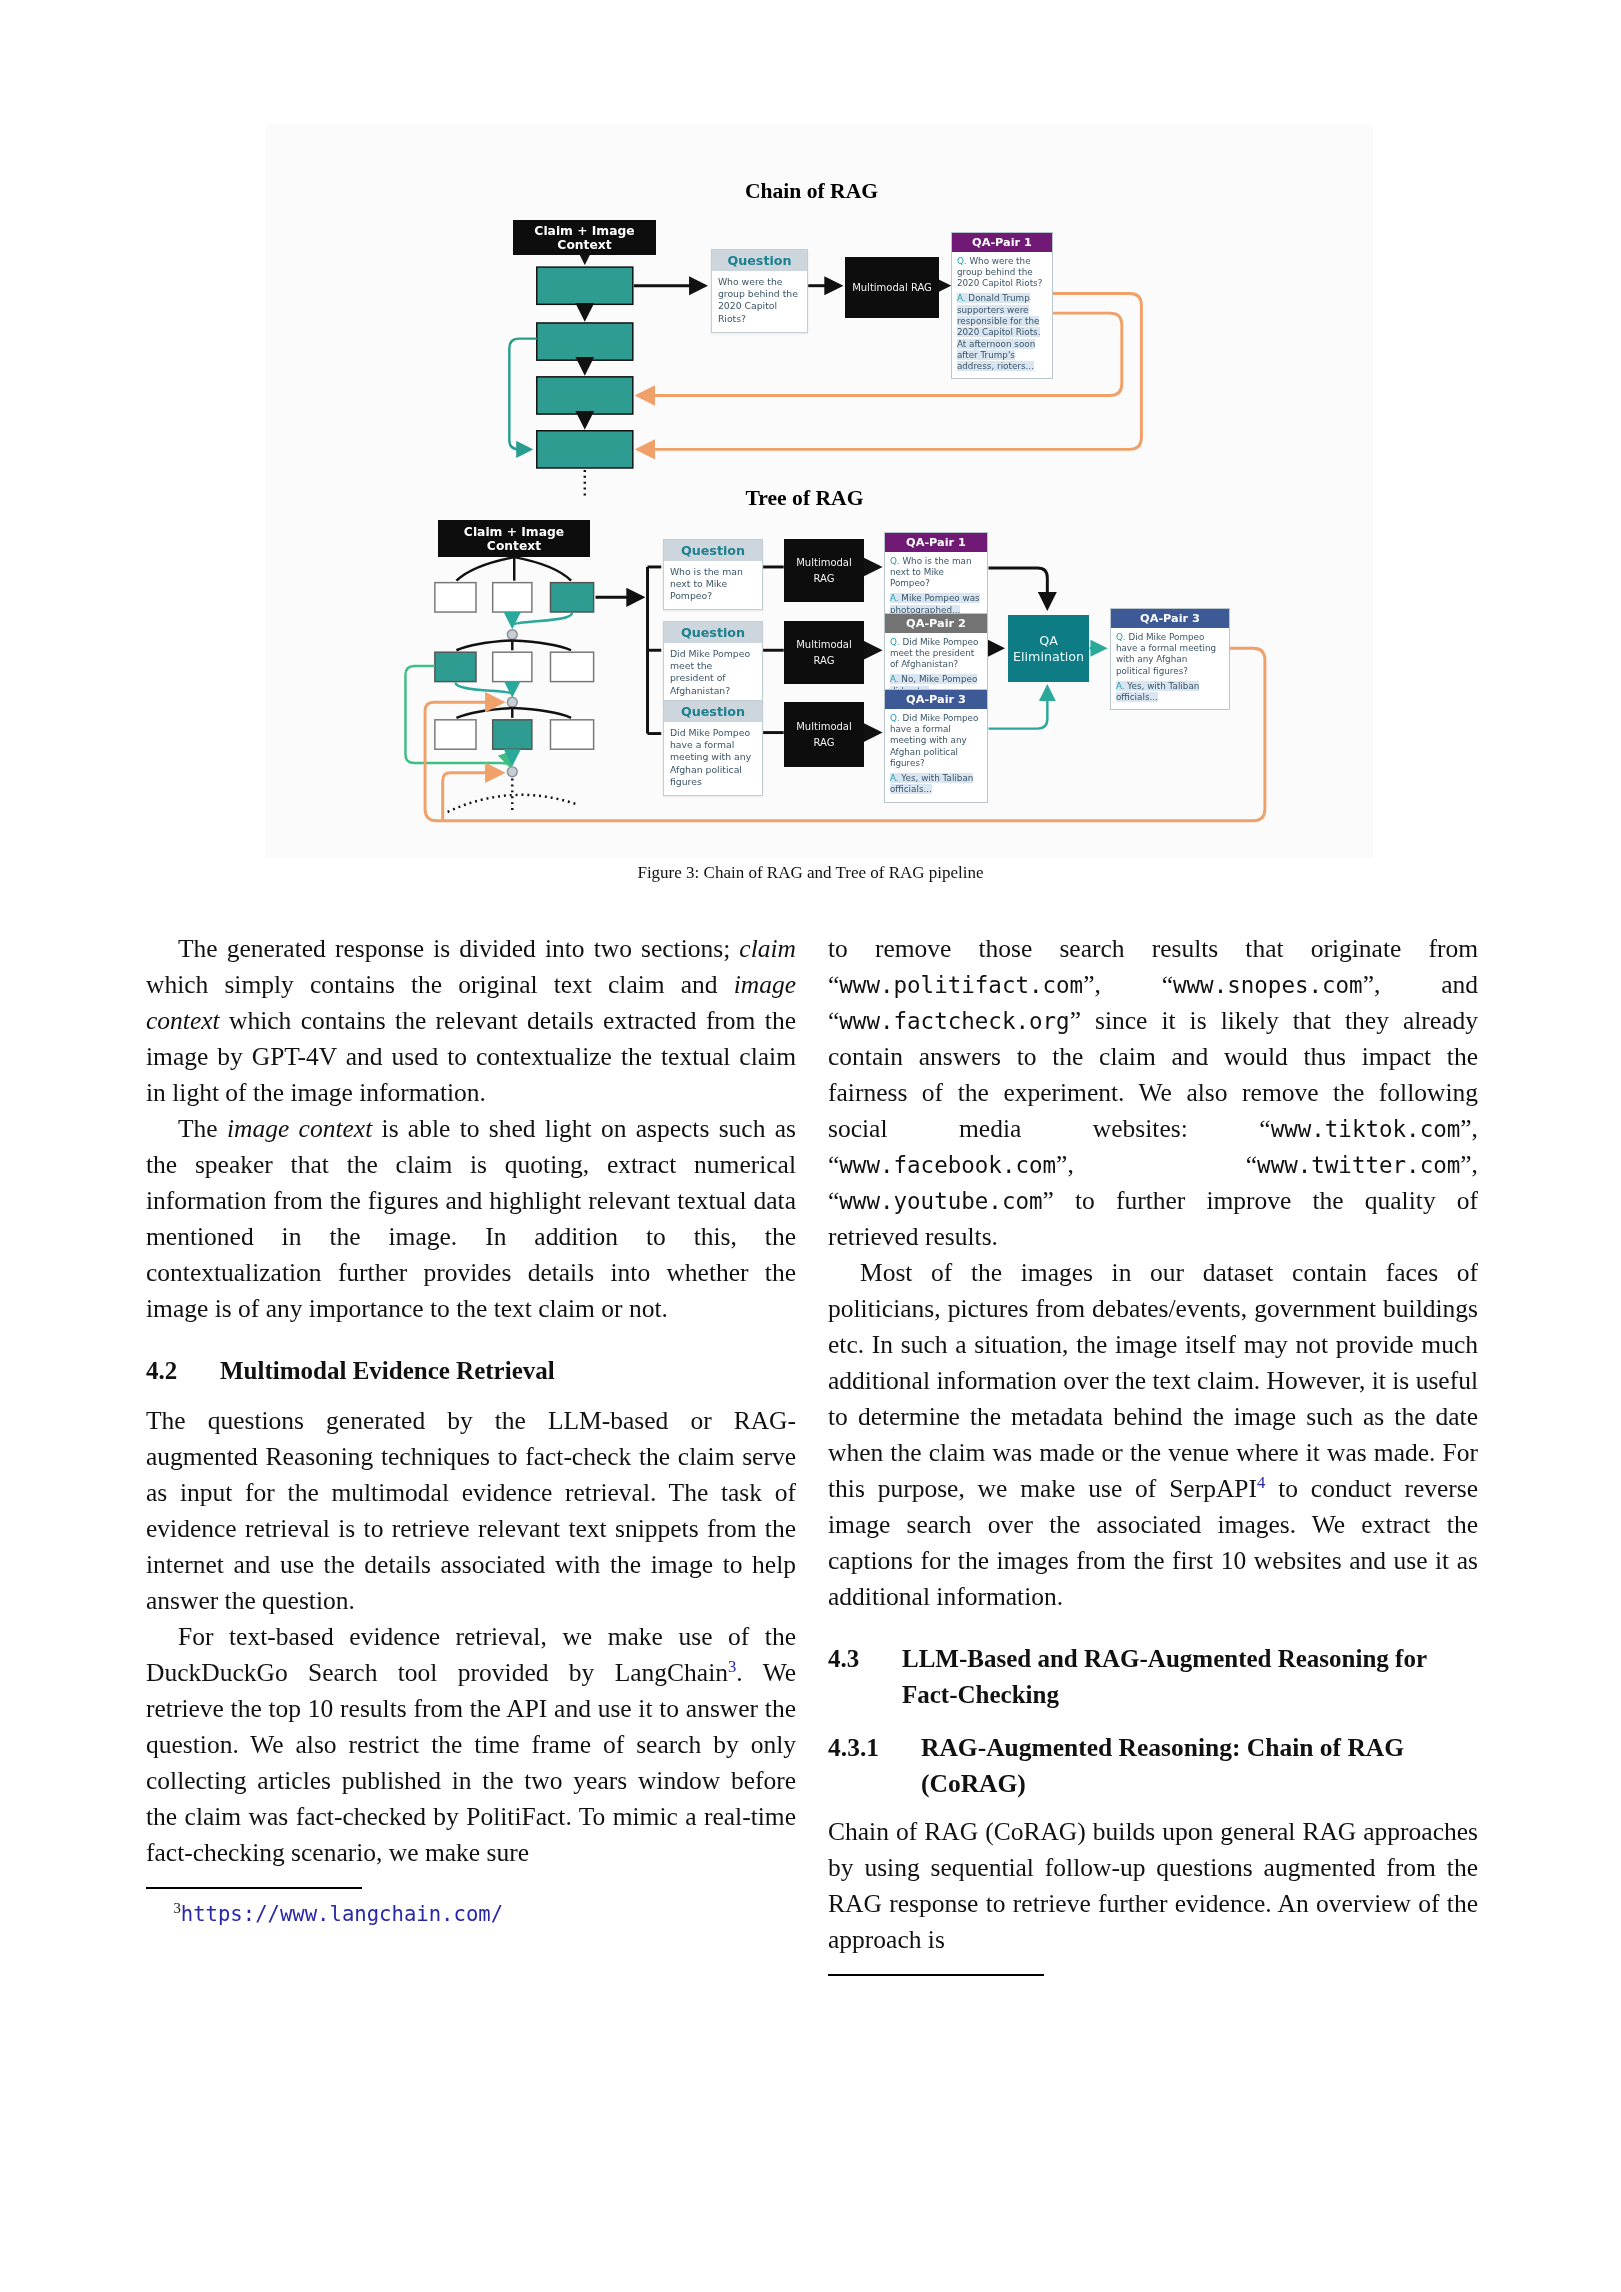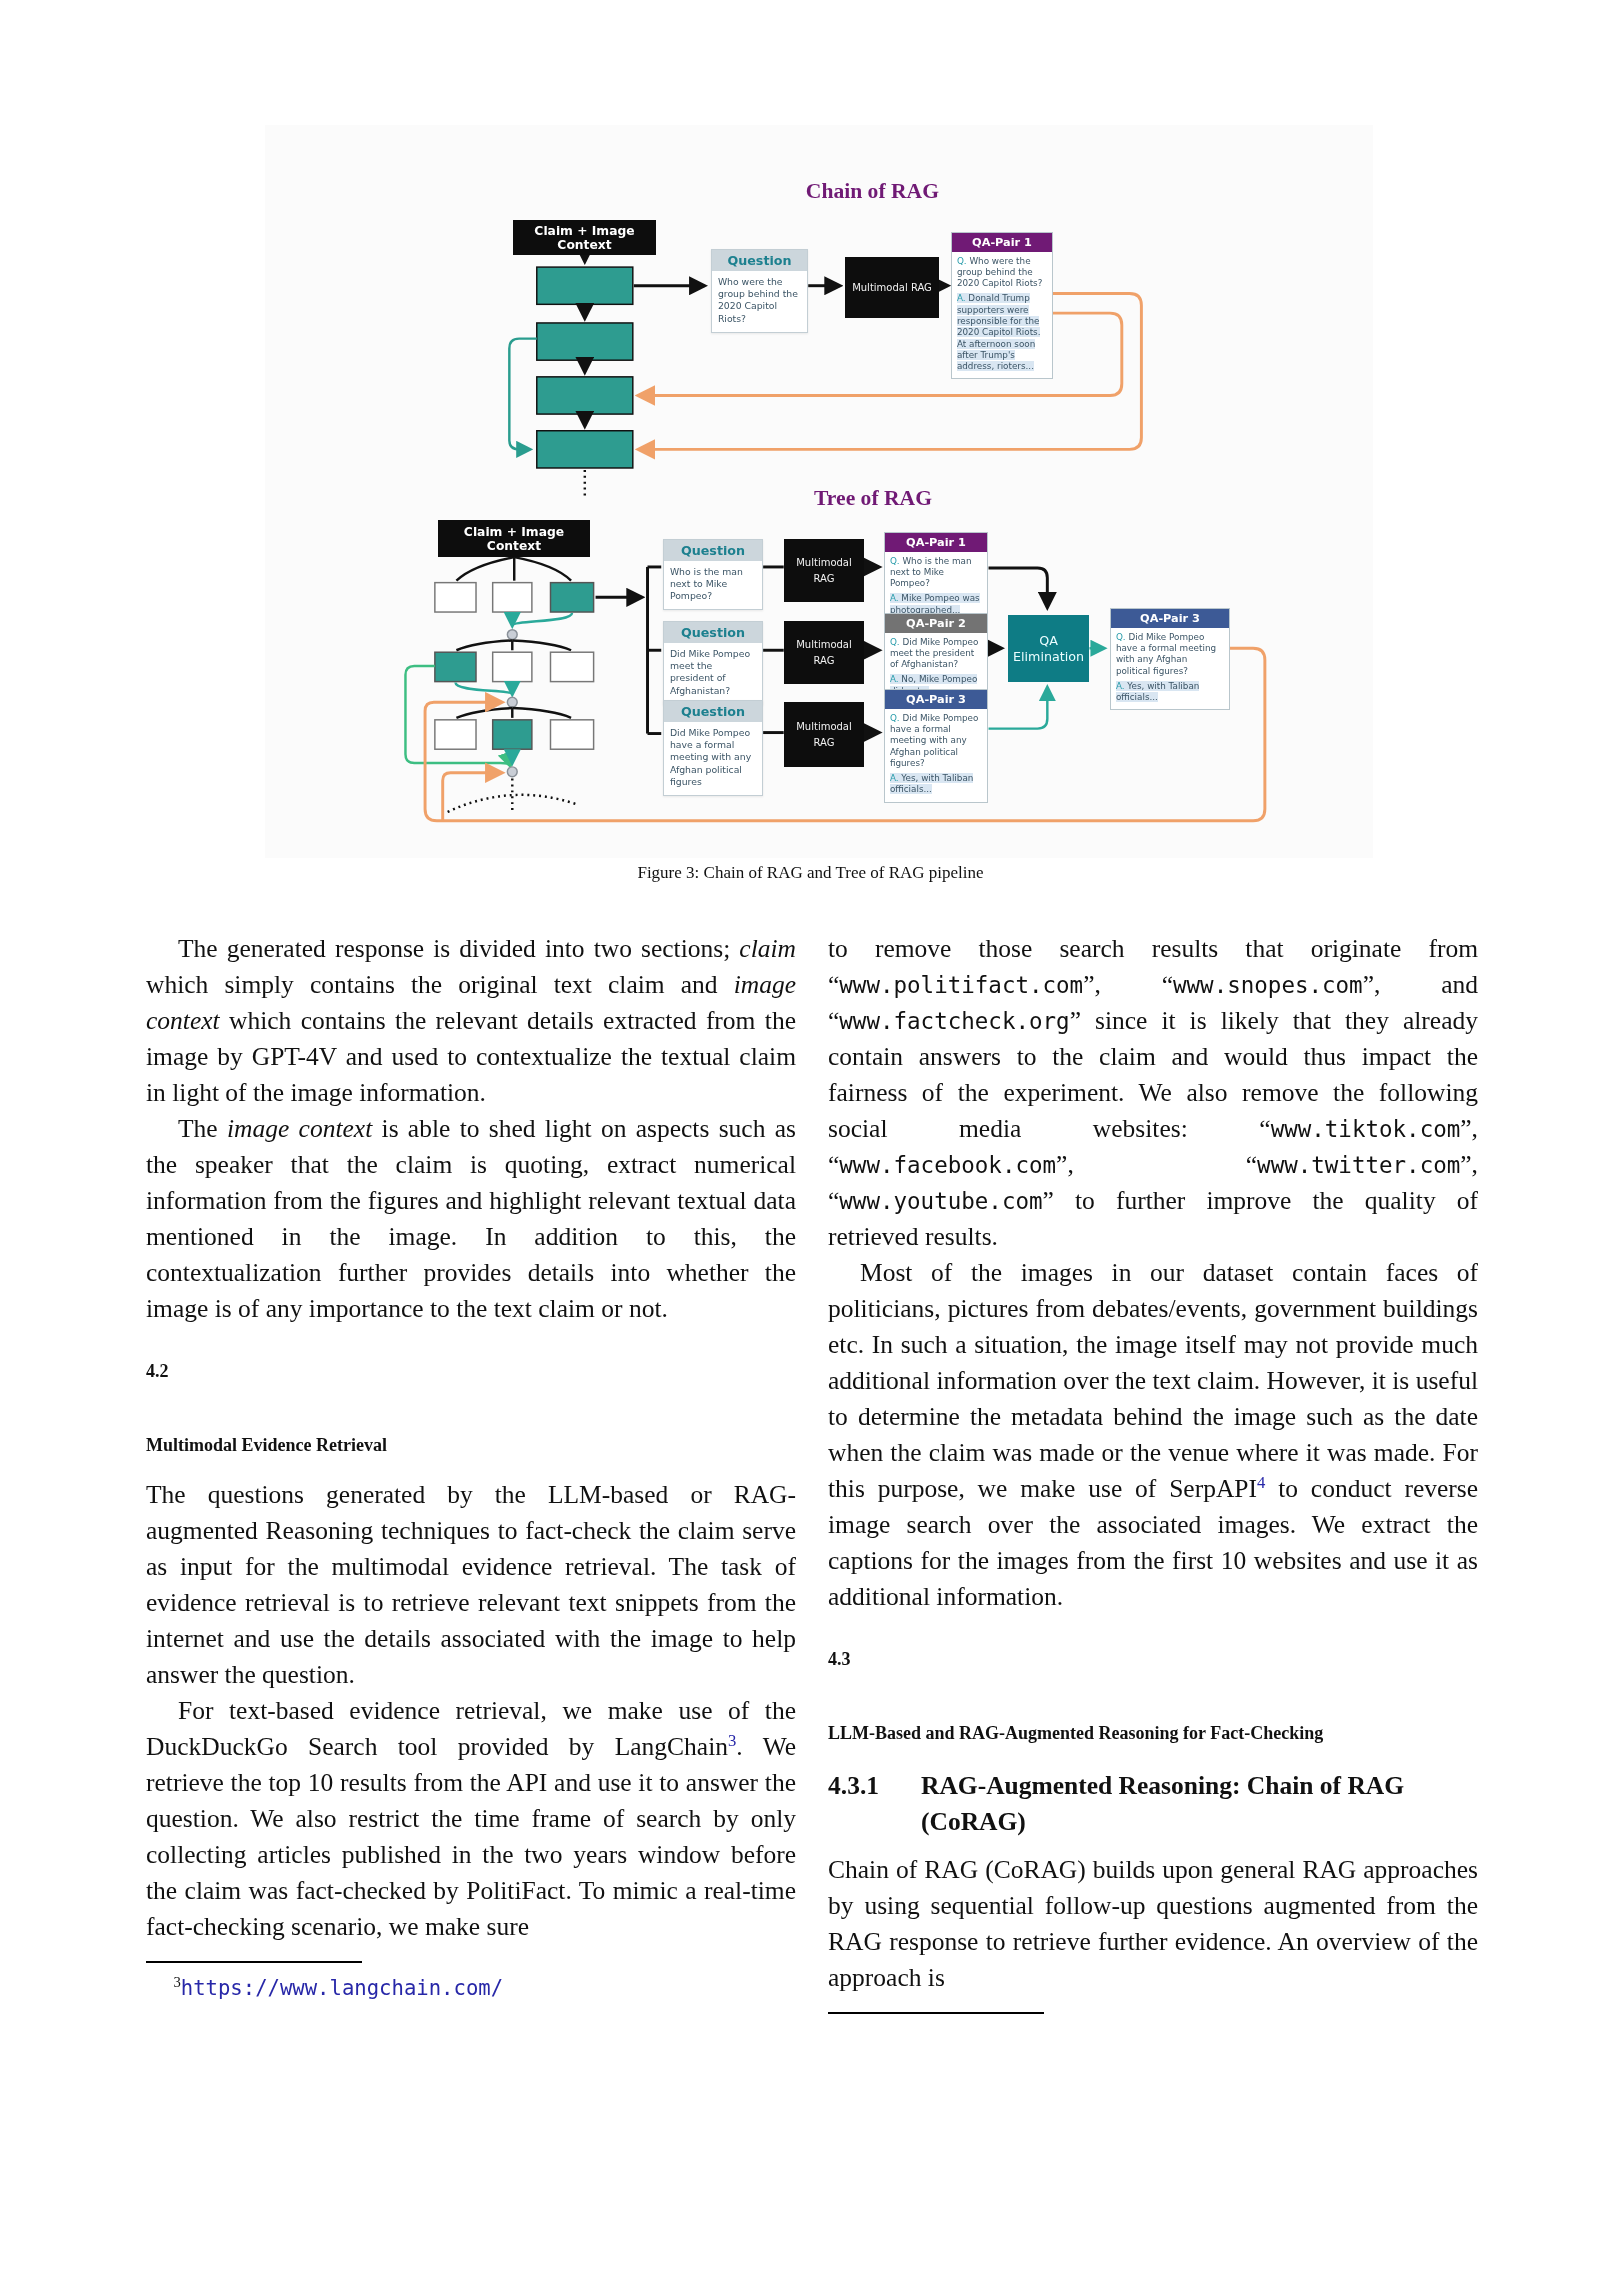--- a/index.html
+++ b/index.html
@@ -1,22 +1,22 @@
 <!DOCTYPE html>
 <html><head>
 <meta charset="utf-8">
 <style>
   html,body{margin:0;padding:0;background:#ffffff;}
   .page{position:relative;width:1621px;height:2293px;background:#ffffff;overflow:hidden;
         font-family:"Liberation Serif",serif;color:#111;}
   
   .figure{position:absolute;left:265px;top:125px;width:1108px;height:733px;background:#fbfbfb;}
   .figure svg{position:absolute;left:0;top:0;}
-  .fig-title{position:absolute;text-align:right;font-family:"Liberation Serif",serif;
-             font-weight:bold;font-size:21.6px;color:#701a75;}
+  .fig-title{position:absolute;text-align:center;font-family:"Liberation Serif",serif;
+             font-weight:bold;font-size:21.6px;color:#000000;}
   .claim-box{position:absolute;background:#0d0d0d;color:#fff;display:flex;align-items:center;
              justify-content:center;font-family:"DejaVu Sans","Liberation Sans",sans-serif;
              font-weight:bold;font-size:12.3px;text-align:center;}
   .ragbox{position:absolute;background:#0d0d0d;color:#f2f2f2;display:flex;align-items:center;
           justify-content:center;text-align:center;font-family:"DejaVu Sans","Liberation Sans",sans-serif;
           font-size:10px;line-height:15.7px;padding:2px;}
   .qbox{position:absolute;background:#fff;border:1px solid #c3ced4;box-shadow:0 1px 2px rgba(0,0,0,.08);}
   .qbox-head{background:#ccd6dc;color:#1d808f;font-family:"DejaVu Sans","Liberation Sans",sans-serif;
              font-weight:bold;font-size:12.7px;text-align:center;padding:2.9px 0;}
   .qbox-body{font-family:"DejaVu Sans","Liberation Sans",sans-serif;font-size:9.3px;line-height:12.3px;
@@ -35,21 +35,21 @@
            font-size:12.7px;line-height:16px;}
   
   .caption{position:absolute;left:0;top:863px;width:1621px;text-align:center;font-size:17px;color:#111;}
   
   .col{position:absolute;width:650px;font-size:25.5px;line-height:36px;text-align:justify;color:#111;}
   .col p{margin:0;}
   .col p.indent{text-indent:32px;}
   .tt{font-family:"DejaVu Sans Mono","Liberation Mono",monospace;font-size:22.5px;}
   sup.ref{color:#2727a8;font-size:16.7px;line-height:0;}
   .sec{display:flex;font-weight:bold;text-align:left;line-height:36px;}
-  h2.sec{font-size:18px;margin:25.5px 0 14.7px 0;flex-direction:column;}
+  h2.sec{font-size:25px;margin:25.5px 0 14.7px 0;}
   h3.sec{font-size:25.5px;margin:17.6px 0 11.8px 0;}
   h2.sec .secnum{flex:0 0 74px;}
   h3.sec .secnum{flex:0 0 93px;}
   .sectitle{flex:1;}
   .footnote{margin-top:15.7px;}
   .fn-rule{width:216px;border-top:2px solid #000;margin-bottom:4.9px;}
   .fn-line{font-size:20.6px;line-height:29px;padding-left:27.4px;text-align:left;}
   .fn-sup{vertical-align:super;font-size:14.7px;color:#111;}
   .fn-link{font-family:"DejaVu Sans Mono","Liberation Mono",monospace;color:#2727a8;
            text-decoration:none;font-size:20.6px;}

